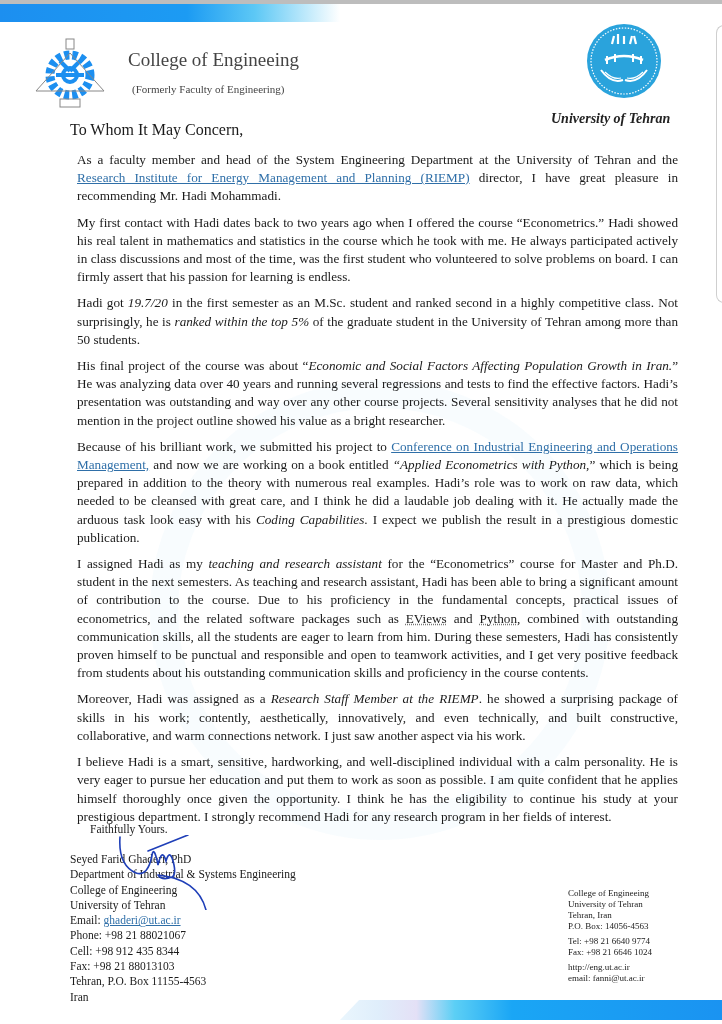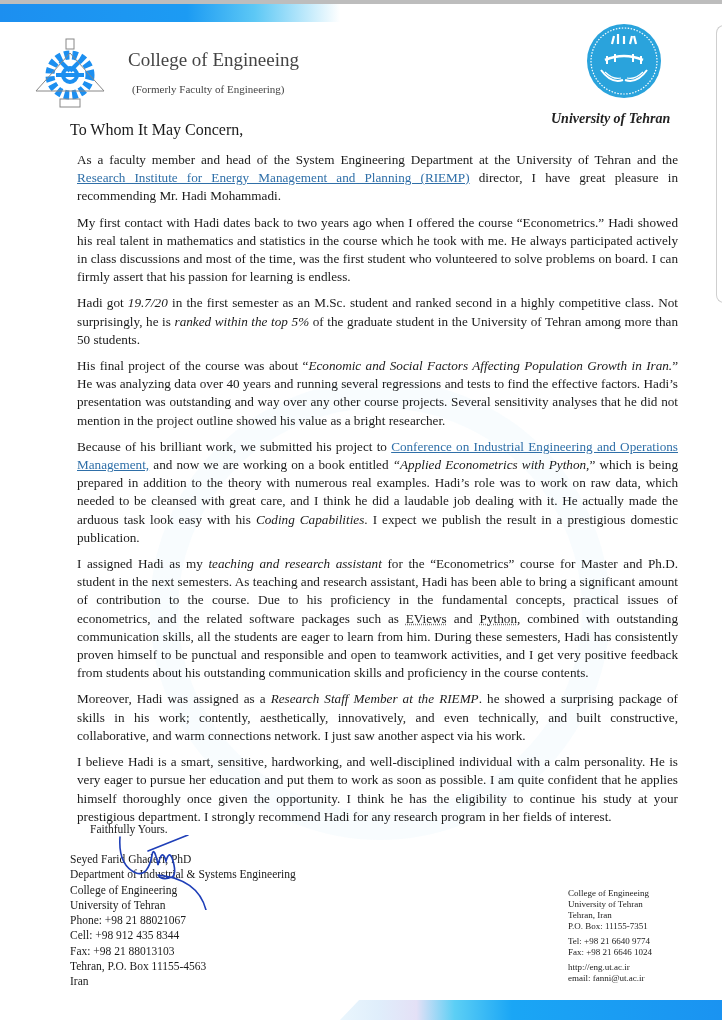--- a/index.html
+++ b/index.html
@@ -80,36 +80,37 @@
     <p><span>I believe Hadi is a smart, sensitive, hardworking, and well-disciplined individual with a calm personality. He is very eager to pursue her education and put them to work as soon as possible. I am quite confident that he applies himself thoroughly once given the opportunity. I think he has the eligibility to continue his study at your prestigious department. I strongly recommend Hadi for any research program in her fields of interest.</span></p>
   </div>
 
 <div class="closing">Faithfully Yours.</div>
 
 <div class="sig-block">
   <div>Seyed Farid Ghaderi, PhD</div>
   <div>Department of Industrial &amp; Systems Engineering</div>
   <div>College of Engineering</div>
   <div>University of Tehran</div>
+  <div><span>Email: </span><a>ghaderi@ut.ac.ir</a></div>
   <div>Phone: +98 21 88021067</div>
   <div>Cell: +98 912 435 8344</div>
   <div>Fax: +98 21 88013103</div>
   <div>Tehran, P.O. Box 11155-4563</div>
   <div>Iran</div>
 </div>
 
 <svg class="signature" viewBox="0 0 100 75">
   <path d="M2 2 Q0 30 18 38 Q30 42 34 20 Q36 10 40 30 Q44 12 48 26 Q52 12 56 30 Q58 40 54 42 Q44 46 40 40 M30 16 L70 0 M40 40 Q80 44 88 75" fill="none" stroke="#1f3fb8" stroke-width="1.6" stroke-linecap="round"></path>
 </svg>
 
 <div class="footer-addr">
   <div>College of Engineeing</div>
   <div>University of Tehran</div>
   <div>Tehran, Iran</div>
-  <div>P.O. Box: 11155-7351</div>
+  <div>P.O. Box: 14056-4563</div>
   <div class="gap"></div>
   <div>Tel: +98 21 6640 9774</div>
   <div>Fax: +98 21 6646 1024</div>
   <div class="gap"></div>
   <div>http://eng.ut.ac.ir</div>
   <div>email: fanni@ut.ac.ir</div>
 </div>
 
 <div class="botband"></div>
 

